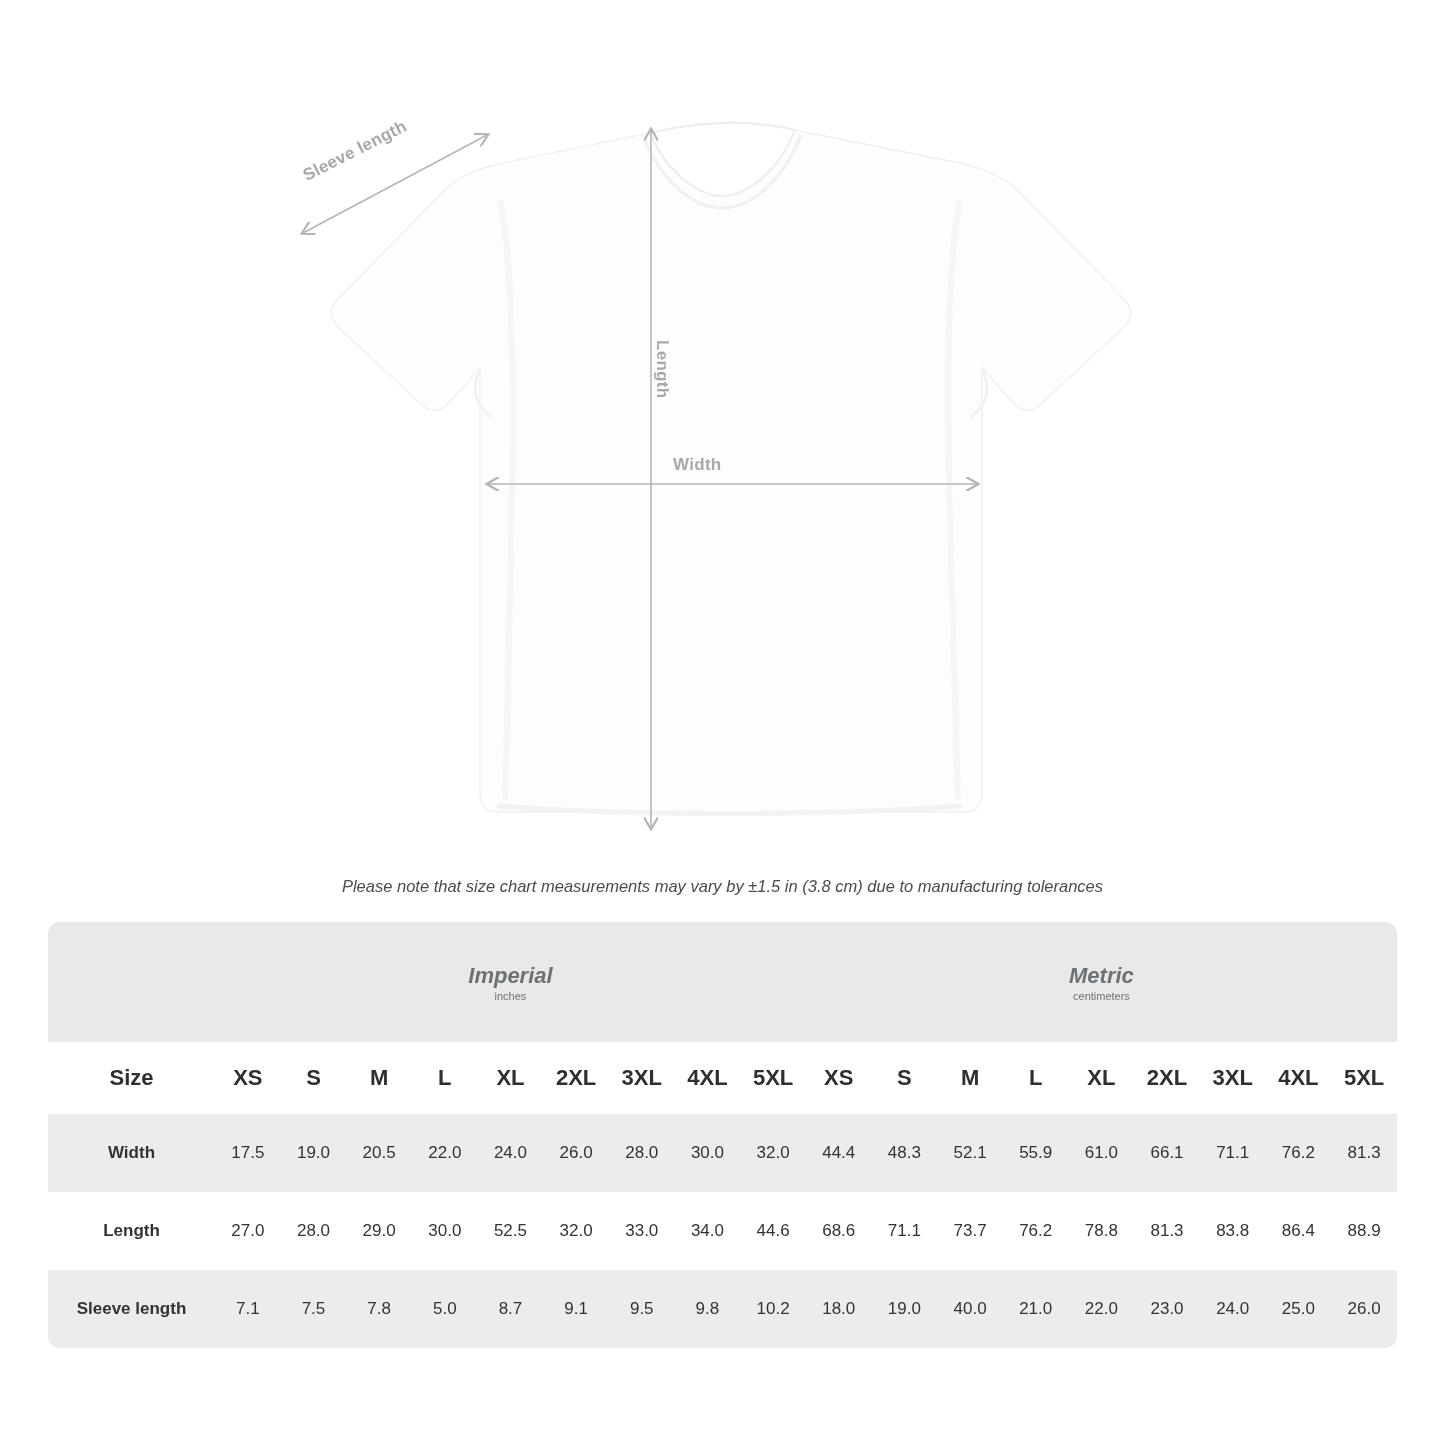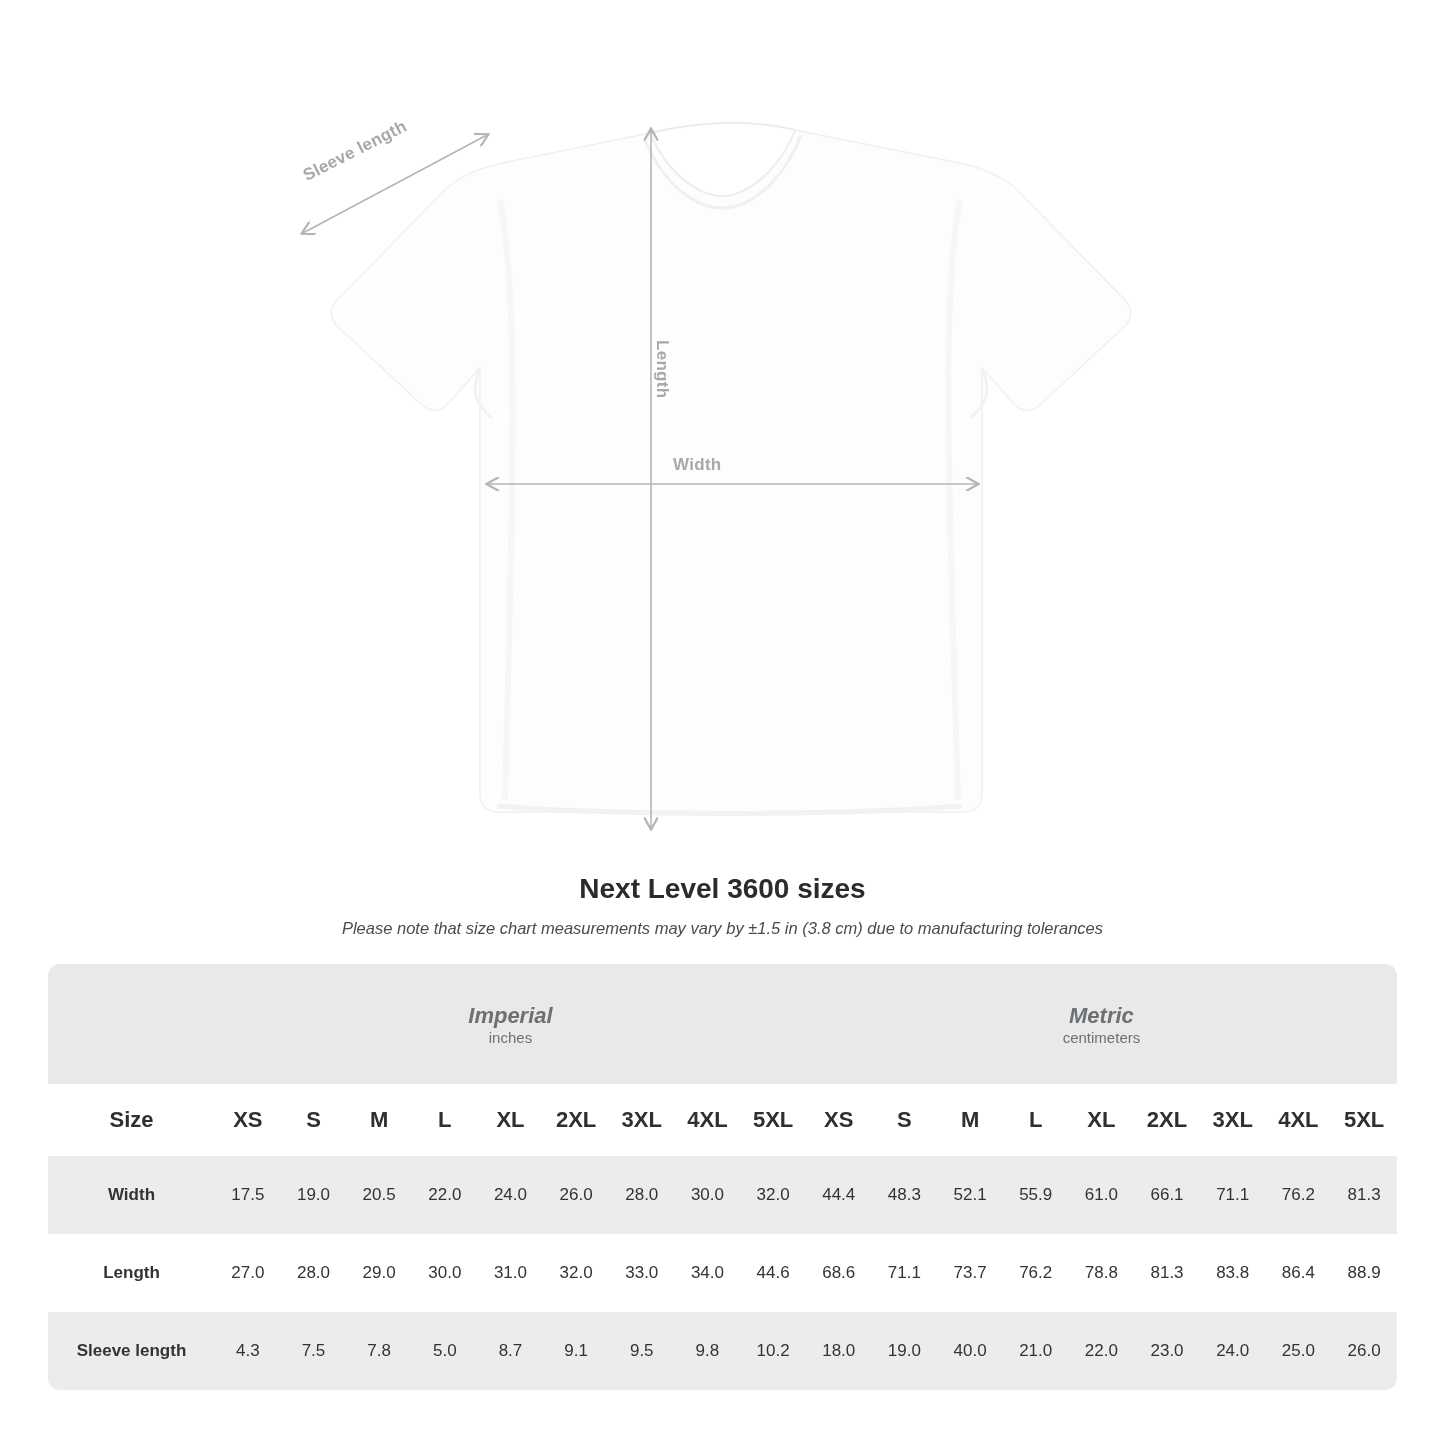--- a/index.html
+++ b/index.html
@@ -92,21 +92,21 @@
     vertical-align: middle;
   }
   .unit-head .unit-name {
     font-size: 22px;
     font-style: italic;
     font-weight: bold;
     color: #6d7174;
     line-height: 1.25;
   }
   .unit-head .unit-sub {
-    font-size: 15px;
+    font-size: 11px;
     color: #6d7174;
     font-style: normal;
     font-weight: normal;
   }
   .corner-cell {
     background: #e9e9e9;
   }
   .corner-cell.tl { border-top-left-radius: 12px; }
   .corner-cell.tr { border-top-right-radius: 12px; }
 
@@ -196,21 +196,20 @@
       <line x1="488" y1="484" x2="977" y2="484" marker-start="url(#arrTail)" marker-end="url(#arrHead)"></line>
     </g>
   </svg>
 
   <div class="dim-label label-sleeve">Sleeve length</div>
   <div class="dim-label label-length">Length</div>
   <div class="dim-label label-width">Width</div>
 </div>
 
 <div class="title-block">
-  <h1 class="chart-title">Next Level 3600 sizes</h1>
   <p class="chart-note">Please note that size chart measurements may vary by ±1.5 in (3.8 cm) due to manufacturing tolerances</p>
 </div>
 
 <div class="table-wrap">
   <table class="size-table">
     <colgroup>
       <col class="col-label">
       <col span="18">
     </colgroup>
     <tbody>
@@ -269,39 +268,39 @@
         <td>76.2</td>
         <td>81.3</td>
       </tr>
 
       <tr class="row-data row-plain">
         <td class="rowhead">Length</td>
         <td>27.0</td>
         <td>28.0</td>
         <td>29.0</td>
         <td>30.0</td>
-        <td>31.0</td>
+        <td>52.5</td>
         <td>32.0</td>
         <td>33.0</td>
         <td>34.0</td>
         <td>44.6</td>
         <td>68.6</td>
         <td>71.1</td>
         <td>73.7</td>
         <td>76.2</td>
         <td>78.8</td>
         <td>81.3</td>
         <td>83.8</td>
         <td>86.4</td>
         <td>88.9</td>
       </tr>
 
       <tr class="row-data row-alt last-row">
         <td class="rowhead">Sleeve length</td>
-        <td>4.3</td>
+        <td>7.1</td>
         <td>7.5</td>
         <td>7.8</td>
         <td>5.0</td>
         <td>8.7</td>
         <td>9.1</td>
         <td>9.5</td>
         <td>9.8</td>
         <td>10.2</td>
         <td>18.0</td>
         <td>19.0</td>

